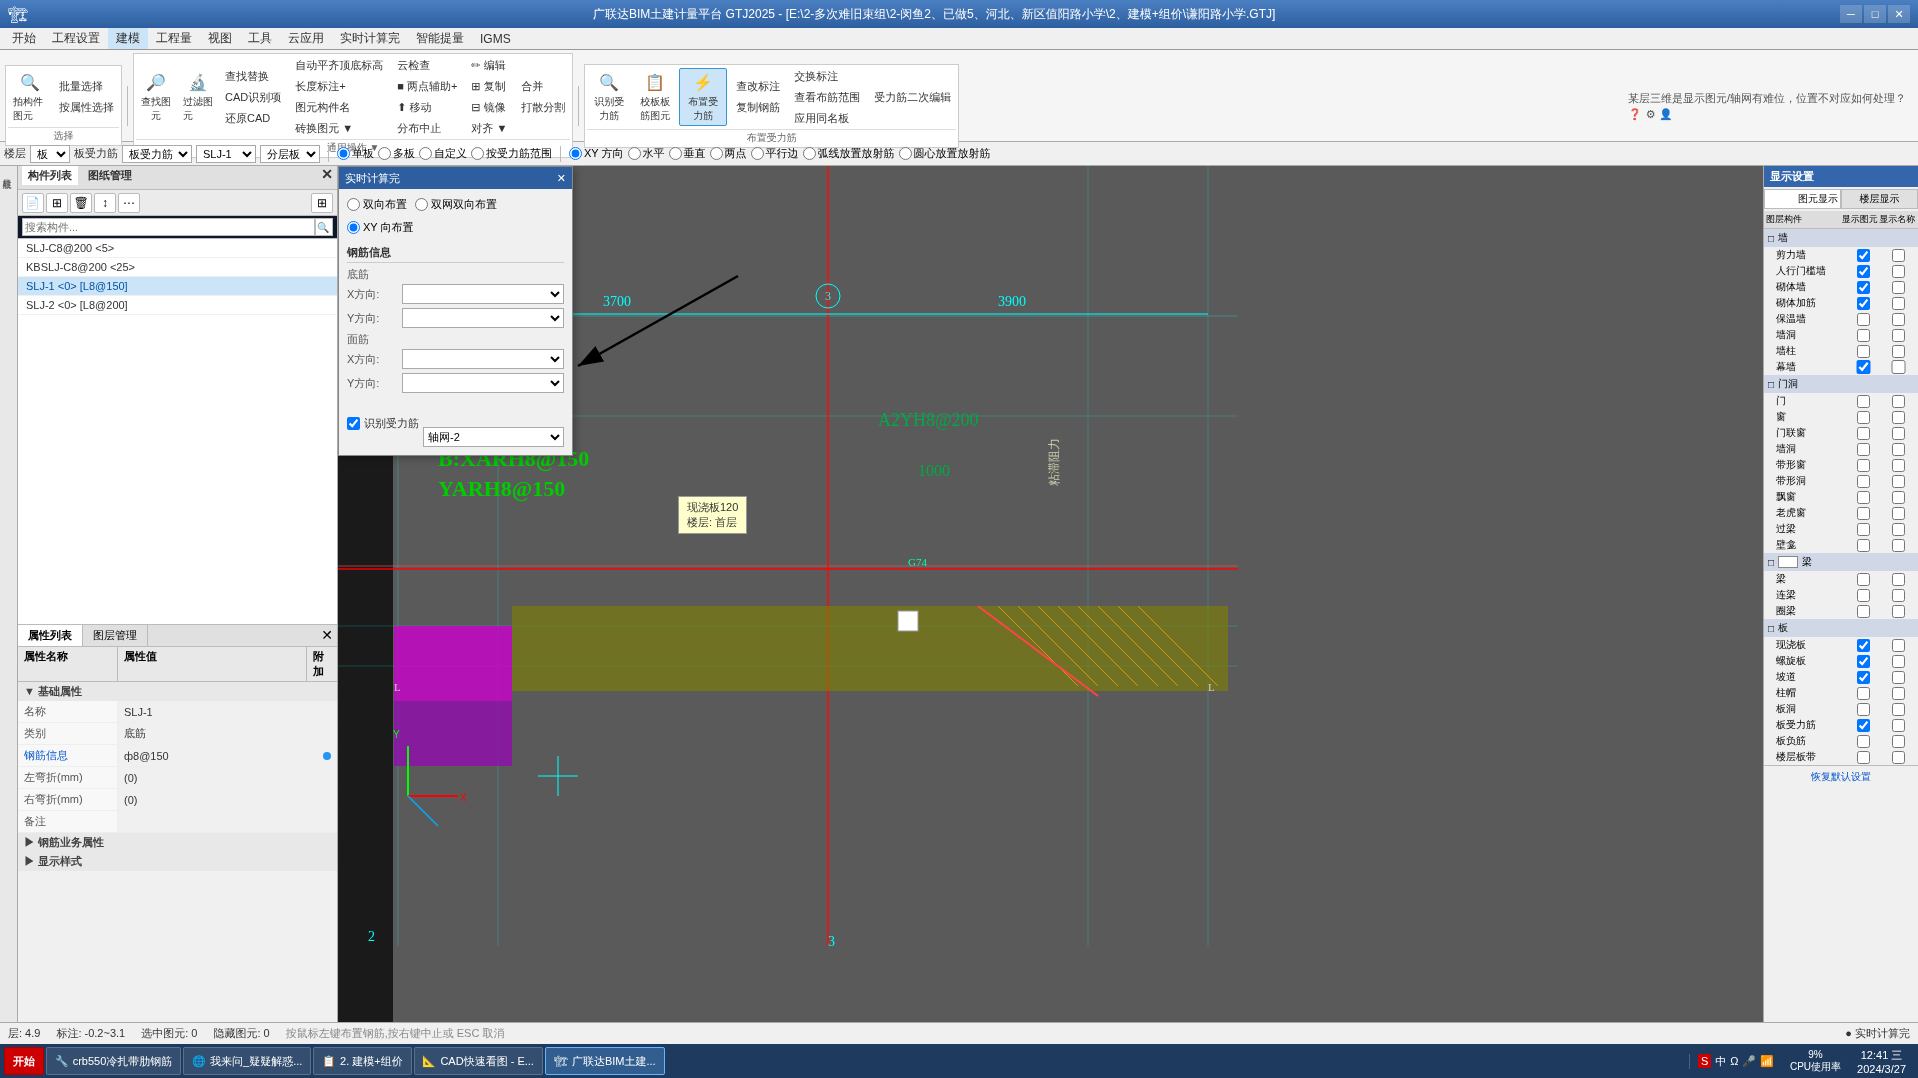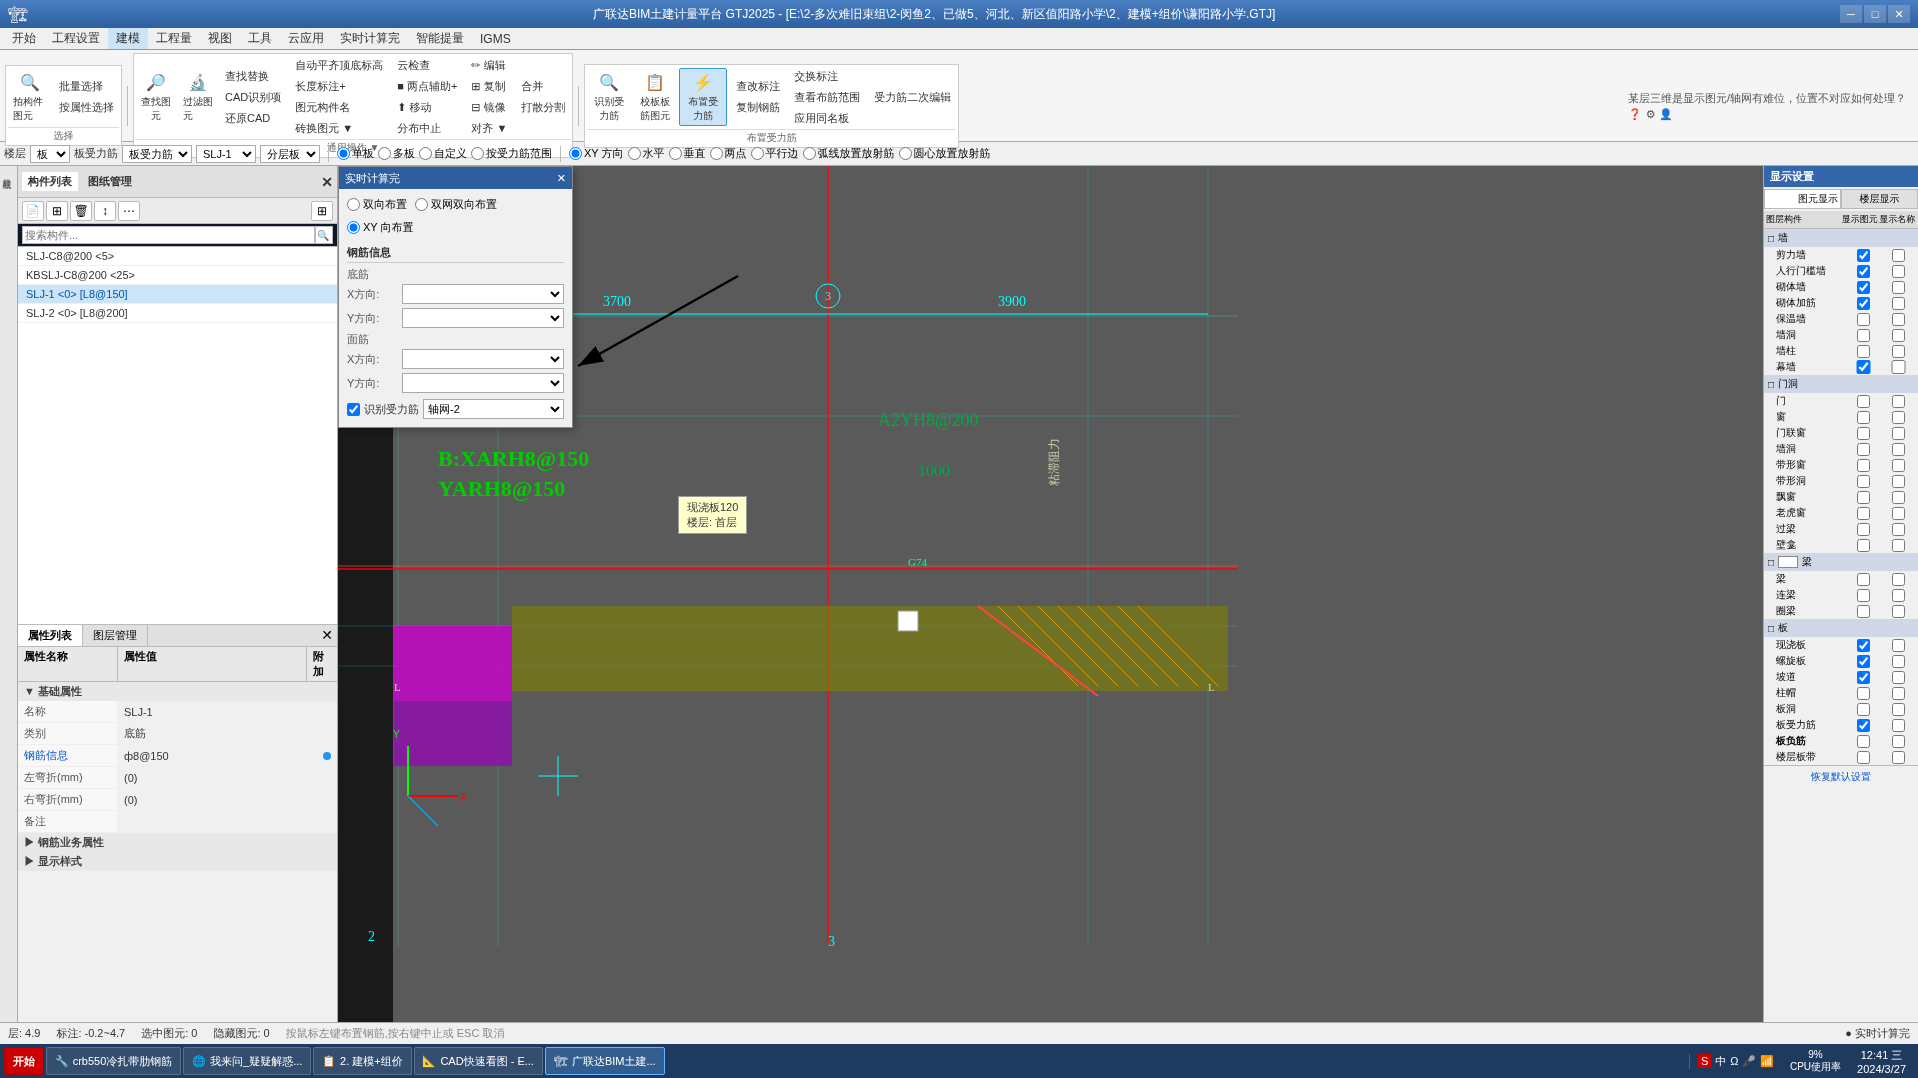--- a/index.html
+++ b/index.html
@@ -134,25 +134,25 @@
       color: #333;
     }
 
     
     #struct-panel {
       flex: 1;
       display: flex;
       flex-direction: column;
     }
     .panel-header {
-      height: 32px;
+      height: 24px;
       background: #e0e0e0;
       border-bottom: 1px solid #bbb;
       display: flex;
-      align-items: center;
+      align-items: flex-start;
       padding: 0 4px;
       gap: 4px;
       font-size: 11px;
       font-weight: bold;
       color: #333;
     }
     .panel-close { cursor: pointer; margin-left: auto; font-size: 14px; }
     .panel-toolbar {
       height: 26px;
       background: #ebebeb;
@@ -221,21 +221,21 @@
     .dialog-body { padding: 8px; }
     .radio-group { display: flex; gap: 8px; flex-wrap: wrap; margin-bottom: 8px; }
     .radio-opt { display: flex; align-items: center; gap: 3px; font-size: 11px; cursor: pointer; }
     .section-title { font-size: 11px; font-weight: bold; color: #333; margin-bottom: 4px; padding: 2px 0; border-bottom: 1px solid #ccc; }
     .subsection-title { font-size: 11px; color: #555; margin: 4px 0 2px 0; }
     .field-row { display: flex; align-items: center; margin-bottom: 4px; }
     .field-label { width: 55px; font-size: 11px; color: #555; flex-shrink: 0; }
     .field-select { flex: 1; height: 20px; border: 1px solid #aaa; background: white; font-size: 11px; }
     .checkbox-row { display: flex; align-items: center; gap: 4px; margin-top: 6px; }
     .checkbox-label { font-size: 11px; color: #333; }
-    .axis-select { flex: 1; height: 20px; border: 1px solid #aaa; background: white; font-size: 11px; }
+    .axis-select { flex: 1; height: 20px; border: 1px solid #aaa; background: white; font-size: 11px; margin-top: 28px; }
 
     
     .tooltip-box {
       position: absolute;
       background: lightyellow;
       border: 1px solid #999;
       padding: 3px 6px;
       font-size: 11px;
       color: #333;
     }
@@ -852,38 +852,38 @@
         <span style="flex:2;font-size:10px;">板洞</span>
         <input type="checkbox" style="flex: 1 1 0%;">
         <input type="checkbox" style="flex: 1 1 0%;">
       </div>
       <div style="display:flex;padding:1px 2px 1px 12px;align-items:center;">
         <span style="flex:2;font-size:10px;">板受力筋</span>
         <input type="checkbox" checked="" style="flex: 1 1 0%;">
         <input type="checkbox" style="flex: 1 1 0%;">
       </div>
       <div style="display:flex;padding:1px 2px 1px 12px;align-items:center;">
-        <span style="flex:2;font-size:10px;font-weight:bold;">板负筋</span>
+        <span style="flex:2;font-size:10px;">板负筋</span>
         <input type="checkbox" style="flex: 1 1 0%;">
         <input type="checkbox" style="flex: 1 1 0%;">
       </div>
       <div style="display:flex;padding:1px 2px 1px 12px;align-items:center;">
         <span style="flex:2;font-size:10px;">楼层板带</span>
         <input type="checkbox" style="flex: 1 1 0%;">
         <input type="checkbox" style="flex: 1 1 0%;">
       </div>
 
       <div style="padding:4px;border-top:1px solid #bbb;font-size:10px;color:#0055cc;cursor:pointer;text-align:center;">恢复默认设置</div>
     </div>
   </div>
 </div>
 
 <div id="statusbar" style="height:22px;background:#f0f0f0;border-top:1px solid #aaa;display:flex;align-items:center;padding:0 8px;gap:16px;font-size:11px;color:#333;">
   <span>层: 4.9</span>
-  <span>标注: -0.2~4.7</span>
+  <span>标注: -0.2~3.1</span>
   <span>选中图元: 0</span>
   <span>隐藏图元: 0</span>
   <span style="color:#888;">按鼠标左键布置钢筋,按右键中止或 ESC 取消</span>
   <span style="margin-left:auto;">● 实时计算完</span>
 </div>
 
 <div id="taskbar" style="position:fixed;bottom:0;left:0;right:0;height:34px;background:#1e3a5f;display:flex;align-items:center;padding:0 4px;gap:2px;z-index:1000;">
   <button class="task-btn start-btn">开始</button>
 
   <button class="task-btn">

